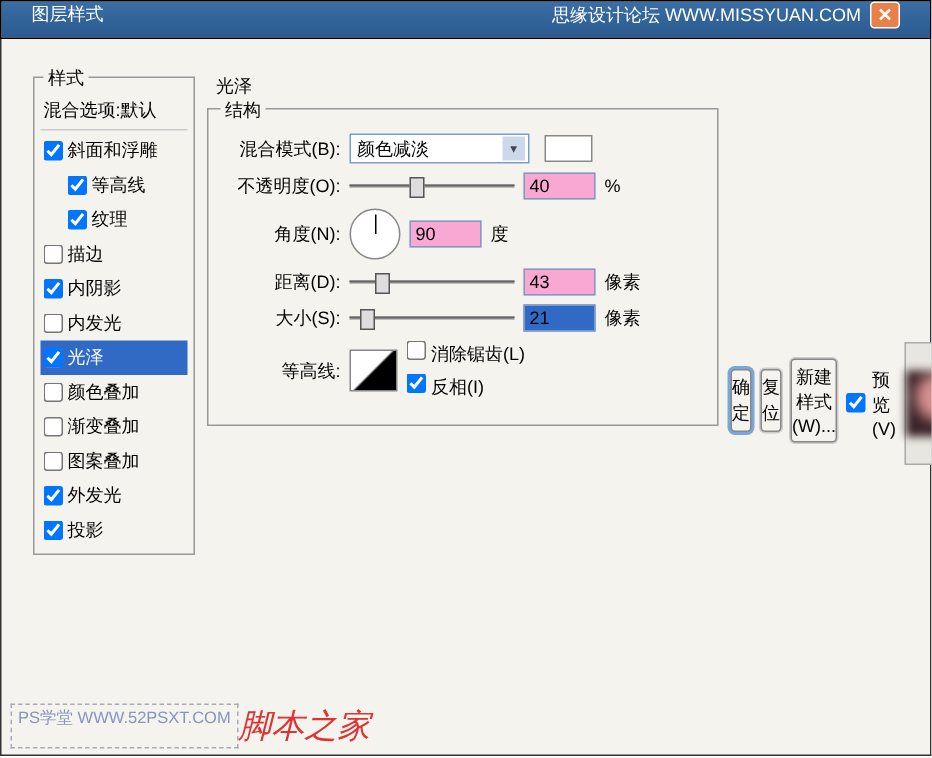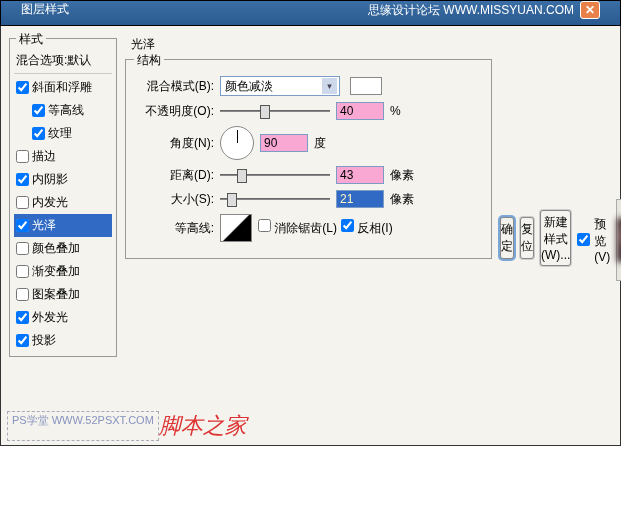--- a/index.html
+++ b/index.html
@@ -1,20 +1,20 @@
 <!DOCTYPE html>
 <html><head>
 <meta charset="utf-8">
 <style>
 *{box-sizing:border-box;margin:0;padding:0;font-family:"Microsoft YaHei",SimSun,sans-serif;font-size:12px}
 body{background:#fff;width:621px;height:505px;position:relative;overflow:hidden}
 .titlebar{background:linear-gradient(#3a6ea5,#2a5a8f);height:26px;display:flex;align-items:flex-start;justify-content:space-between;padding:0 20px;color:#fff;border:1px solid #000}
 .titlebar .right{display:flex;align-items:center;gap:6px}
 .closebtn{width:20px;height:18px;background:#e8804a;border:1px solid #fff;border-radius:3px;display:flex;align-items:center;justify-content:center;color:#fff;font-weight:bold}
-.dialog{border:1px solid #333;border-top:none;height:420px;display:flex;padding:8px;gap:8px;background:#f4f3ee;position:relative}
+.dialog{border:1px solid #333;border-top:none;height:478px;display:flex;padding:21px;gap:8px;background:#f4f3ee;position:relative}
 .leftcol{width:108px}
 .fieldset{border:1px solid #999;padding:6px 4px 4px;position:relative;margin-top:4px}
 .fieldset>.legend{position:absolute;top:-8px;left:6px;background:#f4f3ee;padding:0 3px}
 .styles-list{margin-top:4px}
 .style-row{padding:3px 2px;display:flex;align-items:center;gap:3px;cursor:default}
 .style-row.header{border-bottom:1px solid #ccc;padding-bottom:4px;margin-bottom:2px}
 .style-row.selected{background:#316ac5;color:#fff}
 .style-row.indent{padding-left:18px}
 input[type=checkbox]{width:13px;height:13px}
 .midcol{flex:1}
@@ -23,26 +23,26 @@
 .structure>.legend{position:absolute;top:-8px;left:8px;background:#f4f3ee;padding:0 3px}
 .form-row{display:flex;align-items:center;margin:6px 0;gap:6px}
 .lbl{width:80px;text-align:right}
 .select{width:120px;height:20px;border:1px solid #7a9cc6;background:#fff;display:flex;align-items:center;justify-content:space-between;padding:0 2px 0 4px}
 .select .arrow{width:15px;height:16px;background:#cdd8ea;display:flex;align-items:center;justify-content:center;font-size:9px;color:#445}
 .swatch{width:32px;height:18px;border:1px solid #888;background:#fff;margin-left:4px}
 .slider{position:relative;width:110px;height:16px}
 .slider .track{position:absolute;top:7px;left:0;right:0;height:2px;background:#888;border-top:1px solid #666}
 .slider .thumb{position:absolute;top:2px;width:10px;height:14px;background:#ddd;border:1px solid #555}
 .numbox{width:48px;height:18px;border:1px solid #7a9cc6;background:#f9a8d4;padding:1px 3px}
-.numbox.sel{background:#316ac5;color:#fef9c3}
+.numbox.sel{background:#316ac5;color:#000000}
 .unit{width:30px}
 .anglectl{width:34px;height:34px;border:1px solid #888;border-radius:50%;background:#fff;position:relative}
 .anglectl .hand{position:absolute;top:50%;left:50%;width:13px;height:1px;background:#000;transform-origin:0 0;transform:rotate(-90deg)}
 .contour{width:32px;height:28px;border:1px solid #888;background:linear-gradient(135deg,#fff 48%,#000 52%)}
-.checks{display:flex;flex-direction:row;gap:4px}
+.checks{display:flex;flex-direction:column;gap:4px}
 .btnrow{display:flex;gap:10px;justify-content:center;margin-top:14px}
 .btn{border:1px solid #888;background:#f4f3ee;padding:3px 10px;border-radius:2px;box-shadow:1px 1px 0 #fff inset}
 .rightcol{width:112px;display:flex;flex-direction:row;align-items:center;gap:6px;padding-top:4px}
 .rbtn{width:100px;padding:3px 0;border:1px solid #888;background:#f4f3ee;border-radius:3px;text-align:center;box-shadow:0 0 0 1px #ccc}
 .rbtn.primary{box-shadow:0 0 0 2px #7aa7d8}
 .preview-check{display:flex;align-items:center;gap:4px;margin-top:4px}
 .preview{width:82px;height:82px;border:1px solid #aaa;background:#e8e6e0;display:flex;align-items:center;justify-content:center;margin-top:4px}
 .thumb-img{width:44px;height:44px;background:radial-gradient(circle at 50% 40%,#d89090 30%,#3a2428 60%);filter:blur(3px)}
 .watermarks{position:absolute;bottom:4px;left:6px;right:6px;display:flex;justify-content:flex-start;pointer-events:none}
 .wm1{color:#8893c0;font-size:11px;border:1px dashed #aab;padding:1px 4px}

